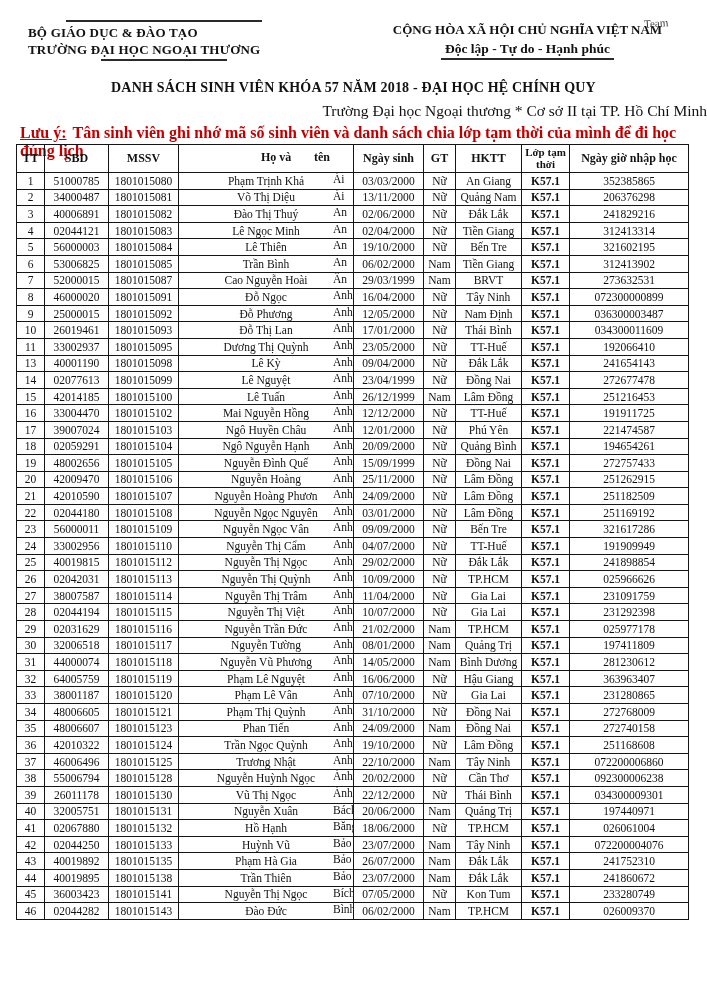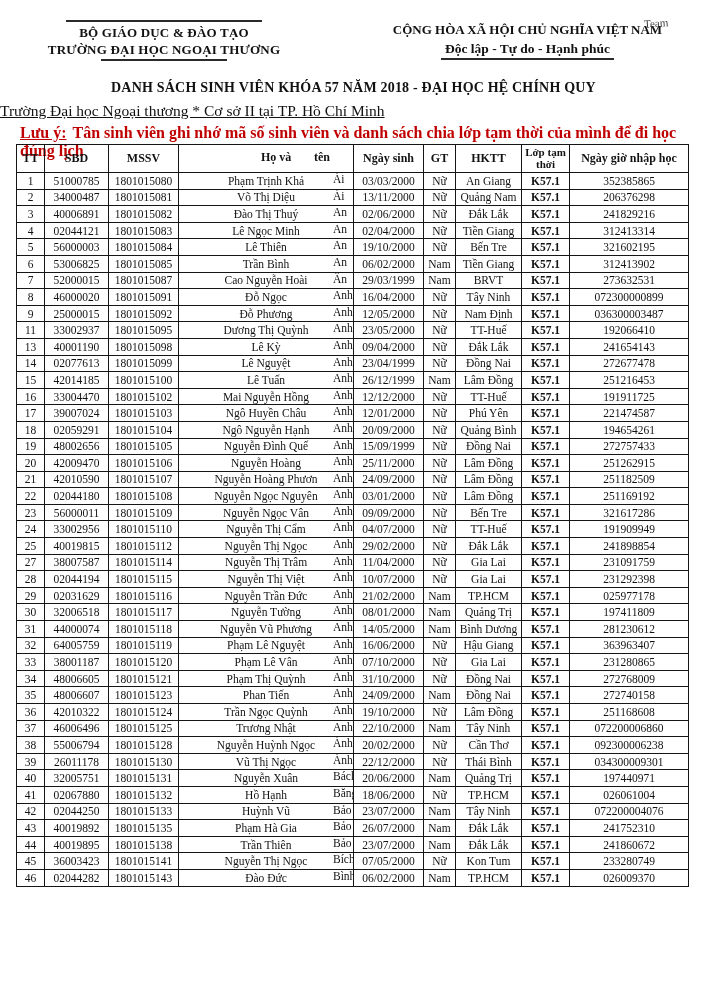--- a/index.html
+++ b/index.html
@@ -3,38 +3,38 @@
 <meta charset="utf-8">
 <style>
   html,body{margin:0;padding:0;}
   body{
     width:707px;height:1000px;background:#ffffff;position:relative;
     font-family:"Liberation Serif","DejaVu Serif",serif;color:#121212;
     overflow:hidden;
   }
   .page{position:absolute;inset:0;}
   
-  .hdr-left{position:absolute;left:28px;top:20px;width:272px;text-align:center;}
+  .hdr-left{position:absolute;left:28px;top:20px;width:272px;text-align:left;}
   .hdr-left .rule-top{width:196px;height:2px;background:#2a2a2a;margin:0 auto 3px auto;}
   .hdr-left .l1{font-size:13px;font-weight:bold;letter-spacing:.2px;}
   .hdr-left .l2{font-size:13px;font-weight:bold;letter-spacing:.2px;margin-top:1px;}
   .hdr-left .rule-under{width:126px;height:2px;background:#2a2a2a;margin:1px auto 0 auto;}
   .hdr-right{position:absolute;left:360px;top:20px;width:335px;text-align:center;}
   .hdr-right .l1{font-size:13px;font-weight:bold;position:relative;display:inline-block;}
   .hdr-right .overlay{
     position:absolute;right:-6px;top:-5px;font-size:11px;font-weight:normal;
     color:#3a3a3a;transform:rotate(-4deg);letter-spacing:0;
   }
   .hdr-right .l2{font-size:13.5px;font-weight:bold;display:inline-block;
     border-bottom:2px solid #2a2a2a;padding:0 4px 1px 4px;margin-top:3px;}
   
   .doc-title{position:absolute;top:80px;left:0;width:707px;text-align:center;
     font-size:14px;font-weight:bold;letter-spacing:.2px;}
-  .doc-subtitle{position:absolute;top:102px;left:0;width:707px;text-align:left;
-    font-size:15.5px;text-decoration:underline;}
+  .doc-subtitle{position:absolute;top:102px;left:0;width:707px;text-align:right;
+    font-size:15.5px;}
   .doc-note{position:absolute;top:124px;left:20px;width:680px;font-size:16px;
     font-weight:bold;color:#c00000;}
   .doc-note .note-label{text-decoration:underline;margin-right:6px;}
   
   table.roster{
     position:absolute;left:16px;top:144px;width:672px;
     border-collapse:collapse;table-layout:fixed;
   }
   table.roster th,table.roster td{
     border:1.6px solid #151515;padding:0;overflow:hidden;white-space:nowrap;
@@ -204,20 +204,31 @@
           <td class="c-sbd">25000015</td>
           <td class="c-mssv">1801015092</td>
           <td class="c-name"><span class="ho">Đỗ Phương</span><span class="ten">Anh</span></td>
           <td class="c-ns">12/05/2000</td>
           <td class="c-gt">Nữ</td>
           <td class="c-hktt">Nam Định</td>
           <td class="c-lop">K57.1</td>
           <td class="c-ngnh">036300003487</td>
         </tr>
         <tr>
+          <td class="c-tt">10</td>
+          <td class="c-sbd">26019461</td>
+          <td class="c-mssv">1801015093</td>
+          <td class="c-name"><span class="ho">Đỗ Thị Lan</span><span class="ten">Anh</span></td>
+          <td class="c-ns">17/01/2000</td>
+          <td class="c-gt">Nữ</td>
+          <td class="c-hktt">Thái Bình</td>
+          <td class="c-lop">K57.1</td>
+          <td class="c-ngnh">034300011609</td>
+        </tr>
+        <tr>
           <td class="c-tt">11</td>
           <td class="c-sbd">33002937</td>
           <td class="c-mssv">1801015095</td>
           <td class="c-name"><span class="ho">Dương Thị Quỳnh</span><span class="ten">Anh</span></td>
           <td class="c-ns">23/05/2000</td>
           <td class="c-gt">Nữ</td>
           <td class="c-hktt">TT-Huế</td>
           <td class="c-lop">K57.1</td>
           <td class="c-ngnh">192066410</td>
         </tr>
@@ -358,20 +369,31 @@
           <td class="c-sbd">40019815</td>
           <td class="c-mssv">1801015112</td>
           <td class="c-name"><span class="ho">Nguyễn Thị Ngọc</span><span class="ten">Anh</span></td>
           <td class="c-ns">29/02/2000</td>
           <td class="c-gt">Nữ</td>
           <td class="c-hktt">Đắk Lắk</td>
           <td class="c-lop">K57.1</td>
           <td class="c-ngnh">241898854</td>
         </tr>
         <tr>
+          <td class="c-tt">26</td>
+          <td class="c-sbd">02042031</td>
+          <td class="c-mssv">1801015113</td>
+          <td class="c-name"><span class="ho">Nguyễn Thị Quỳnh</span><span class="ten">Anh</span></td>
+          <td class="c-ns">10/09/2000</td>
+          <td class="c-gt">Nữ</td>
+          <td class="c-hktt">TP.HCM</td>
+          <td class="c-lop">K57.1</td>
+          <td class="c-ngnh">025966626</td>
+        </tr>
+        <tr>
           <td class="c-tt">27</td>
           <td class="c-sbd">38007587</td>
           <td class="c-mssv">1801015114</td>
           <td class="c-name"><span class="ho">Nguyễn Thị Trâm</span><span class="ten">Anh</span></td>
           <td class="c-ns">11/04/2000</td>
           <td class="c-gt">Nữ</td>
           <td class="c-hktt">Gia Lai</td>
           <td class="c-lop">K57.1</td>
           <td class="c-ngnh">231091759</td>
         </tr>

